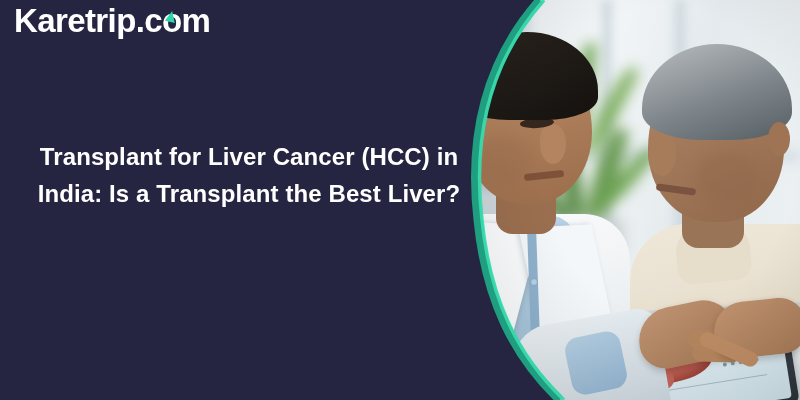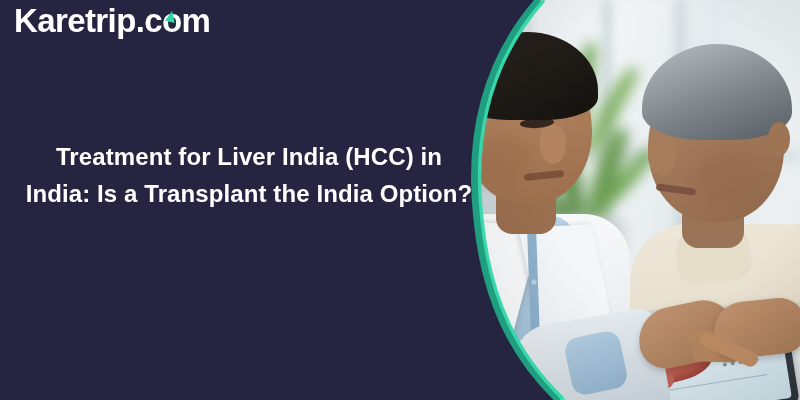--- a/index.html
+++ b/index.html
@@ -353,18 +353,18 @@
     <path d="M540,0 C478,70 470,150 478,220 C486,300 514,356 560,400" fill="none" stroke="#1f9e80" stroke-width="9"></path>
     <path d="M544,0 C482,70 474,150 482,220 C490,300 518,356 564,400" fill="none" stroke="#3ad9ad" stroke-width="3.5" opacity="0.95"></path>
   </svg>
 
   <div class="logo">
     <div class="logo-main">Karetrip.com</div>
     <div class="logo-i-dot"></div>
   </div>
 
   <div class="headline">
-    <span>Treatment for Liver India (HCC) in</span>
+    <span>Transplant for Liver Cancer (HCC) in</span>
     <br>
-    <span>India: Is a Transplant the India Option?</span>
+    <span>India: Is a Transplant the Best Liver?</span>
   </div>
 
 </div>
 
 </body></html>

